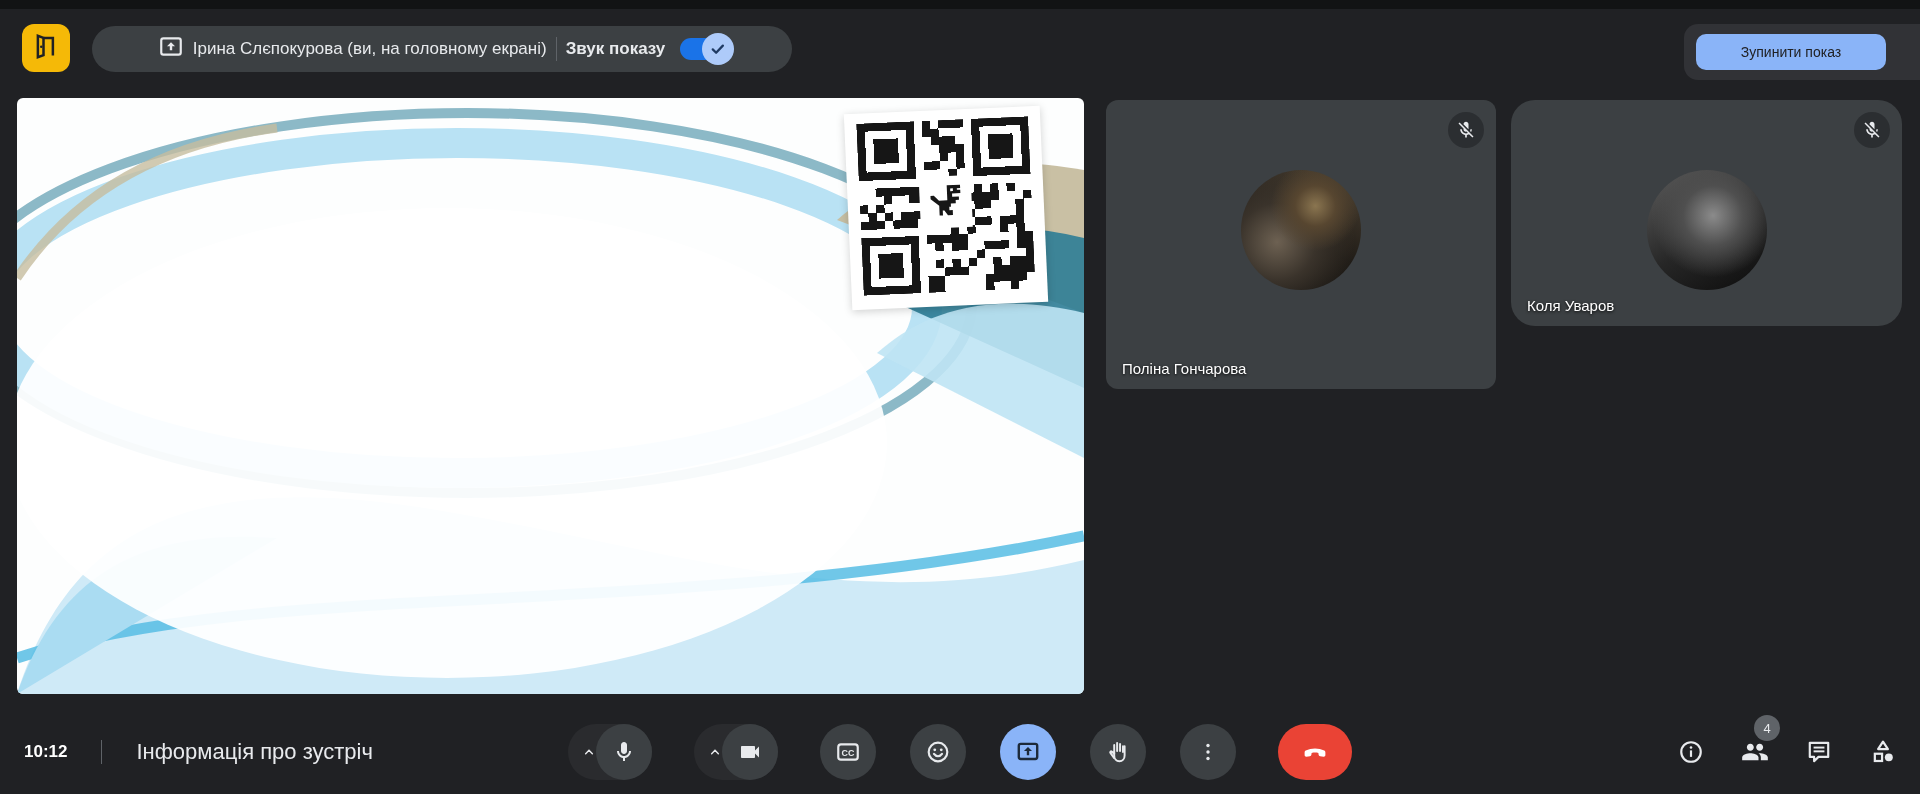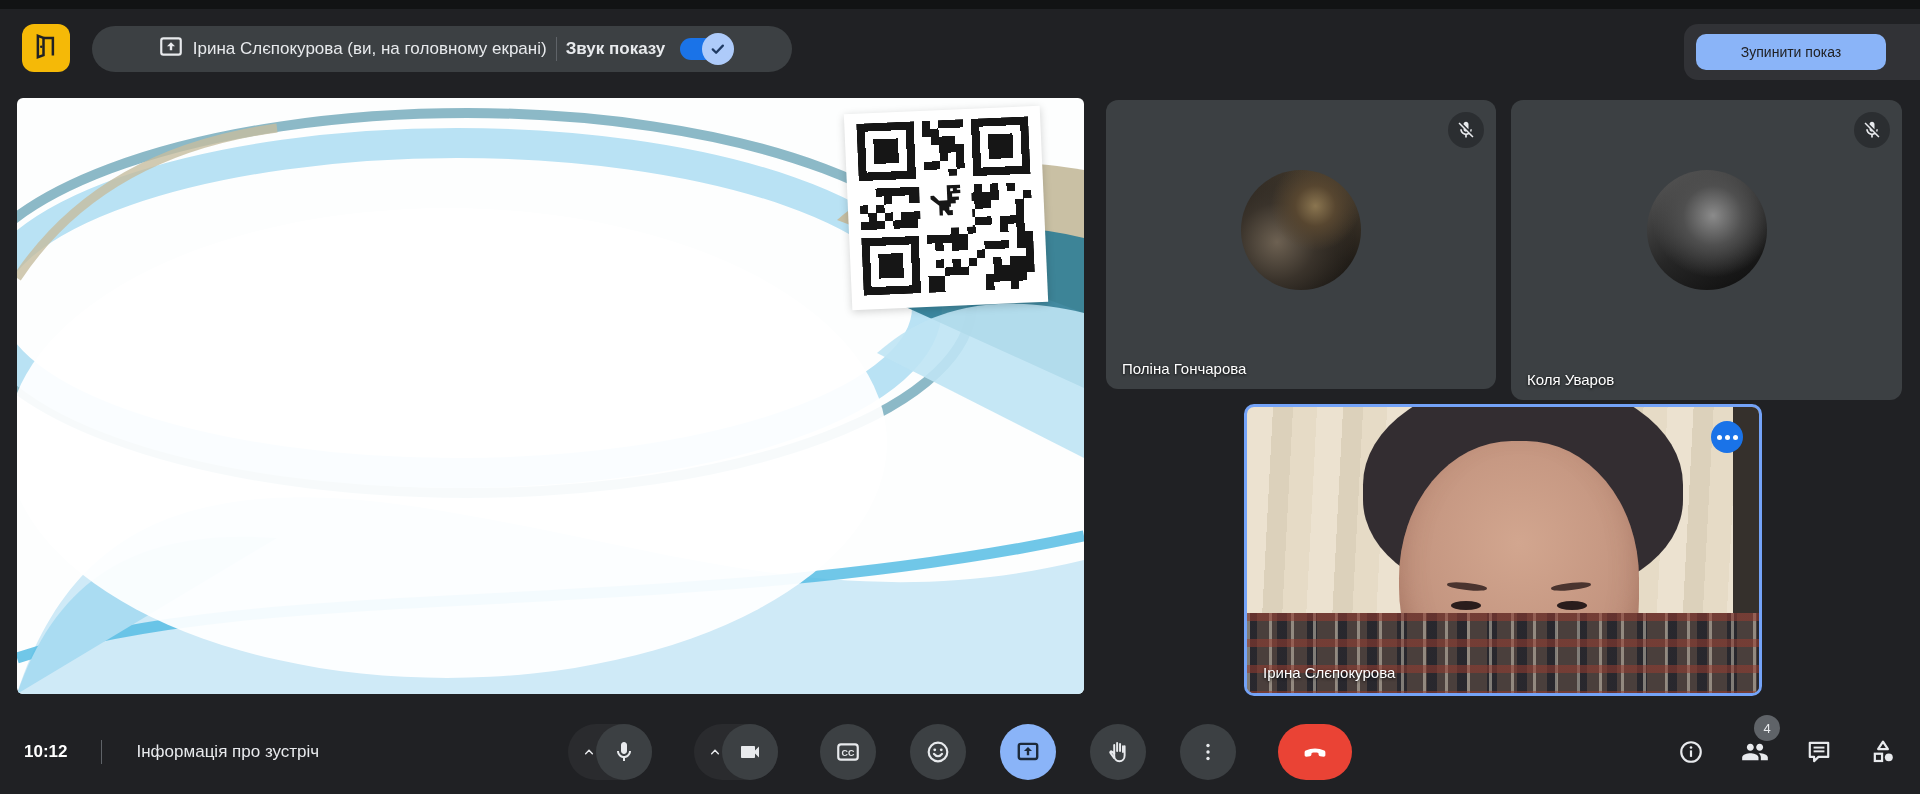--- a/index.html
+++ b/index.html
@@ -28,21 +28,21 @@
        font-family:"DejaVu Sans",sans-serif;font-weight:700;color:#1c2470;font-size:84px;line-height:112px;
        text-shadow:3px 5px 7px rgba(90,100,150,.35);letter-spacing:1px;}
   
   #qr-panel{position:absolute;left:831px;top:12px;width:196px;height:196px;background:#fff;
        transform:rotate(-2.5deg);box-shadow:0 2px 8px rgba(0,0,0,.18);display:flex;align-items:center;justify-content:center;}
   #qr-dino{position:absolute;left:72px;top:66px;width:52px;height:52px;background:#fff;
        display:flex;align-items:center;justify-content:center;}
   
   .tile{position:absolute;background:#3c4043;border-radius:12px;overflow:hidden;}
   #tile-polina{left:1106px;top:100px;width:390px;height:289px;}
-  #tile-kolia{left:1511px;top:100px;width:391px;height:300px;}
+  #tile-kolia{left:1511px;top:100px;width:391px;height:226px;border-radius:24px;}
   .mic-badge{position:absolute;top:12px;right:12px;width:36px;height:36px;border-radius:50%;
        background:rgba(30,31,34,.55);display:flex;align-items:center;justify-content:center;}
   .avatar{position:absolute;left:50%;top:70px;transform:translateX(-50%);width:120px;height:120px;border-radius:50%;}
   #avatar-polina{background:
      radial-gradient(circle at 62% 30%, #8a7550 0%, #574630 18%, rgba(0,0,0,0) 40%),
      radial-gradient(circle at 30% 60%, #6d6152 0%, #3a332b 35%, rgba(0,0,0,0) 70%),
      linear-gradient(205deg, #4d4233 0%, #201c17 55%, #0e0d0b 100%);}
   #avatar-kolia{background:
      radial-gradient(circle at 55% 38%, #8b8b8b 0%, #4f4f4f 30%, rgba(0,0,0,0) 62%),
      linear-gradient(150deg, #5c5c5c 0%, #262626 55%, #0c0c0c 100%);}
@@ -66,21 +66,21 @@
          repeating-linear-gradient(0deg, rgba(150,60,48,.55) 0 8px, rgba(0,0,0,0) 8px 26px),
          repeating-linear-gradient(90deg, rgba(235,228,210,.45) 0 3px, rgba(0,0,0,0) 3px 22px),
          repeating-linear-gradient(90deg, rgba(18,24,36,.6) 0 10px, rgba(0,0,0,0) 10px 30px);}
   #irina-more{position:absolute;top:14px;right:16px;width:32px;height:32px;border-radius:50%;background:#1a73e8;
        display:flex;align-items:center;justify-content:center;gap:3px;cursor:pointer;}
   #irina-more i{width:5px;height:5px;border-radius:50%;background:#fff;}
   
   #bottombar{position:absolute;left:0;top:710px;width:1920px;height:84px;background:#202124;}
   #bb-left{position:absolute;left:24px;top:0;height:84px;display:flex;align-items:center;gap:34px;}
   #bb-time{font-size:17px;font-weight:700;color:#fff;}
-  #bb-info{font-size:17px;color:#e8eaed;}
+  #bb-info{font-size:22px;color:#e8eaed;}
   #controls{position:absolute;left:50%;top:50%;transform:translate(-50%,-50%);display:flex;align-items:flex-start;gap:28px;}
   .ctl-gap-lg{margin-right:14px;}
   .ctl-gap{margin-right:6px;}
   .ctl-pill{width:84px;height:56px;border-radius:28px;background:#2a2b2e;position:relative;cursor:pointer;}
   .ctl-pill .chev{position:absolute;left:8px;top:0;width:26px;height:56px;display:flex;align-items:center;justify-content:center;}
   .ctl-pill .circ{position:absolute;right:0;top:0;width:56px;height:56px;border-radius:50%;background:#3c4043;
         display:flex;align-items:center;justify-content:center;}
   .ctl-btn{width:56px;height:56px;border-radius:50%;background:#3c4043;display:flex;align-items:center;justify-content:center;cursor:pointer;}
   .ctl-btn.active{background:#8ab4f8;}
   #end-call{width:74px;height:56px;border-radius:28px;background:#ea4335;display:flex;align-items:center;justify-content:center;cursor:pointer;}
@@ -289,38 +289,20 @@
   <div class="tile" id="tile-kolia">
     <div class="avatar" id="avatar-kolia"></div>
     <div class="mic-badge">
       <svg width="20" height="20" viewBox="0 0 24 24">
         <path fill="#e8eaed" d="M19 11h-1.7c0 .74-.16 1.43-.43 2.05l1.23 1.23c.56-.98.9-2.09.9-3.28zm-4.02.17c0-.06.02-.11.02-.17V5c0-1.66-1.34-3-3-3S9 3.34 9 5v.18l5.98 5.99zM4.27 3 3 4.27l6.01 6.01V11c0 1.66 1.33 3 2.99 3 .22 0 .44-.03.65-.08l1.66 1.66c-.71.33-1.5.52-2.31.52-2.76 0-5-2.24-5-5H5c0 3.53 2.61 6.43 6 6.92V21h2v-3.08c.91-.13 1.77-.45 2.54-.9L19.73 21 21 19.73 4.27 3z"></path>
       </svg>
     </div>
     <div class="tile-name">Коля Уваров</div>
   </div>
 
-  <div id="tile-irina">
-    <div id="irina-window"></div>
-    <div id="irina-hair"></div>
-    <div id="irina-face">
-      <div class="brow" style="left:48px;top:142px;transform:rotate(6deg);"></div>
-      <div class="brow" style="right:48px;top:142px;transform:rotate(-6deg);"></div>
-      <div class="eye" style="left:52px;top:160px;"></div>
-      <div class="eye" style="right:52px;top:160px;"></div>
-      <div id="irina-mouth"></div>
-    </div>
-    <div id="irina-shirt"></div>
-    <div id="irina-more">
-      <i></i>
-        <i></i>
-        <i></i>
-    </div>
-    <div class="tile-name">Ірина Слєпокурова</div>
-  </div>
 
   <div id="bottombar">
 
     <div id="bb-left">
       <span id="bb-time">10:12</span>
       <span class="vdiv"></span>
       <span id="bb-info">Інформація про зустріч</span>
     </div>
 
     <div id="controls">

